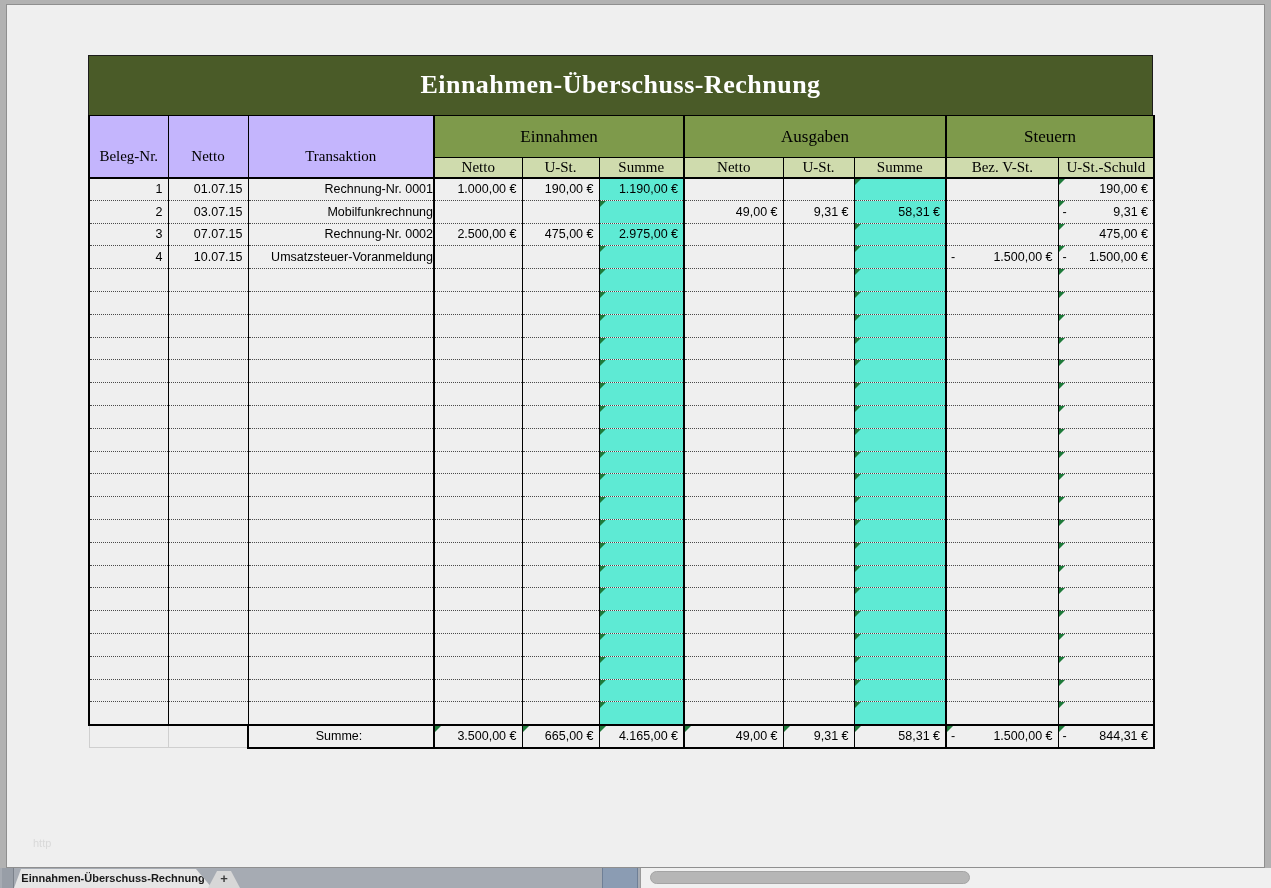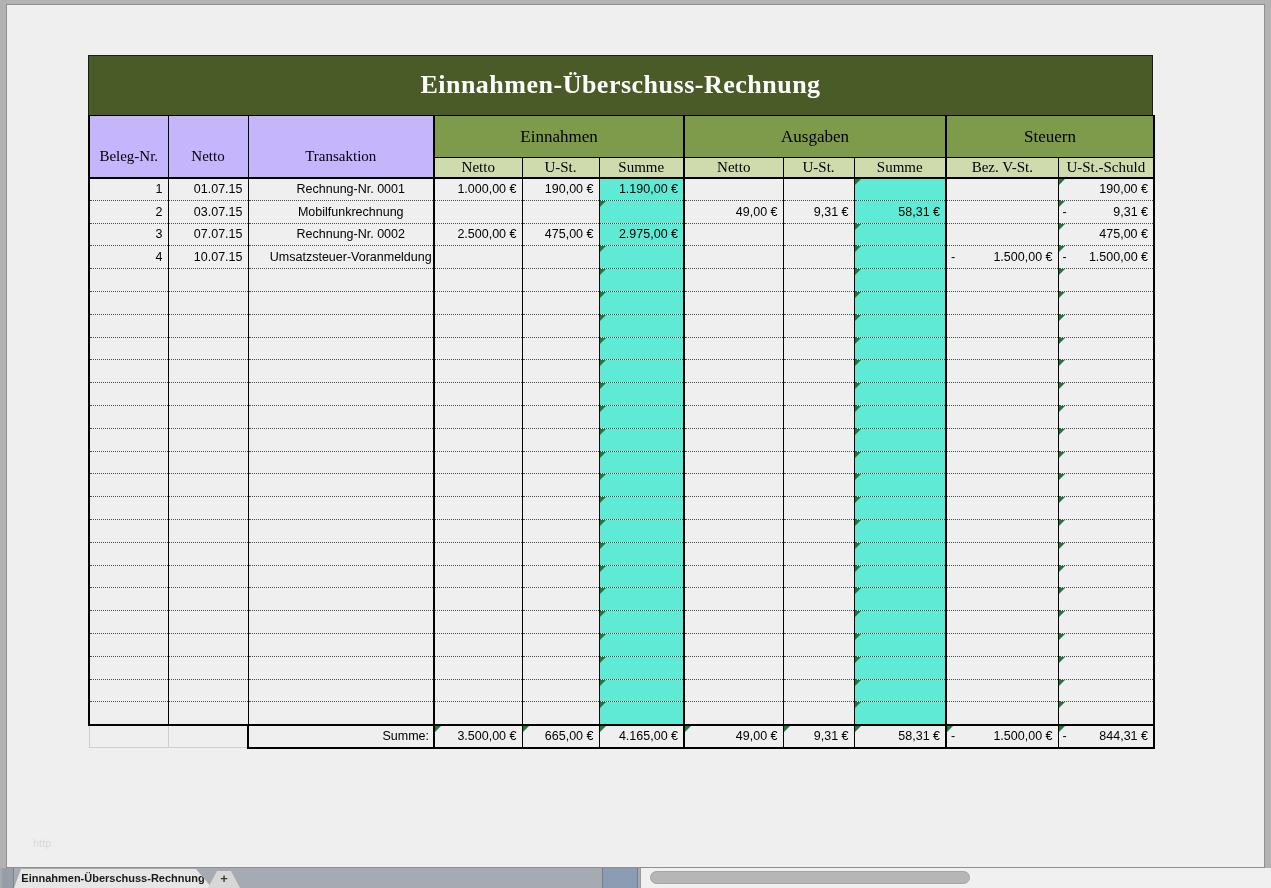--- a/index.html
+++ b/index.html
@@ -32,30 +32,30 @@
   
   .sheet tbody tr { height:22.8px; }
   .sheet tbody td { border-left:1px solid #000; border-bottom:1px dotted #4a4a4a; position:relative; }
   .sheet tbody td:nth-child(1),
   .sheet tbody td:nth-child(4),
   .sheet tbody td:nth-child(7),
   .sheet tbody td:nth-child(10) { border-left-width:2px; }
   .sheet tbody td:nth-child(11) { border-right:2px solid #000; }
   .sheet tbody tr:last-child td { border-bottom:2px solid #000; }
   .sheet td.num { text-align:right; padding-right:5px; }
-  .sheet td.txt { text-align:center; padding-left:20px; }
+  .sheet td.txt { text-align:right; padding-left:20px; }
   .sheet td.green { background:#5eead4;text-align:right; }
   .sheet td.tri::before { content:""; position:absolute; left:0; top:0;
       border-top:6px solid #1e7a3a; border-right:6px solid transparent; }
   .sheet td.neg span.minus { float:left; padding-left:4px; }
 
   
   .sheet tfoot tr { height:23px; }
   .sheet tfoot td { border:1px solid #000; border-top:2px solid #000; border-bottom:2px solid #000;
-                    position:relative; text-align:right; padding-right:5px; }
+                    position:relative; text-align:center; padding-right:5px; }
   .sheet tfoot td:nth-child(3) { border-left-width:2px; }
   .sheet tfoot td:nth-child(4),
   .sheet tfoot td:nth-child(7),
   .sheet tfoot td:nth-child(10) { border-left-width:2px; }
   .sheet tfoot td:nth-child(11) { border-right-width:2px; }
   .sheet tfoot td.plain { border-left:1px solid #cfcfcf; border-right:1px solid #cfcfcf;
                           border-bottom:1px solid #cfcfcf; background:transparent; }
   .sheet tfoot td.lbl { padding-right:4px; }
 
   

